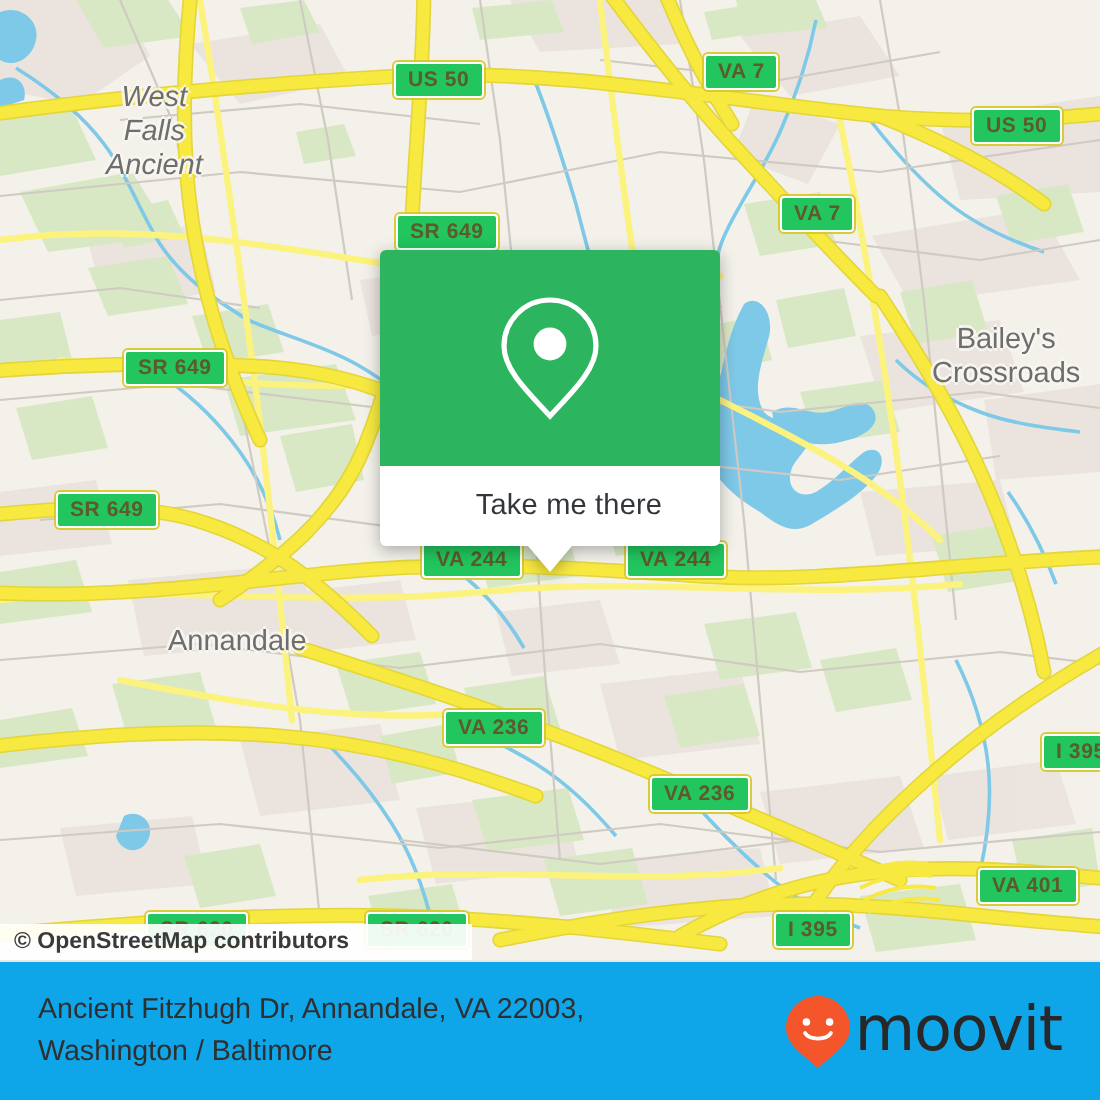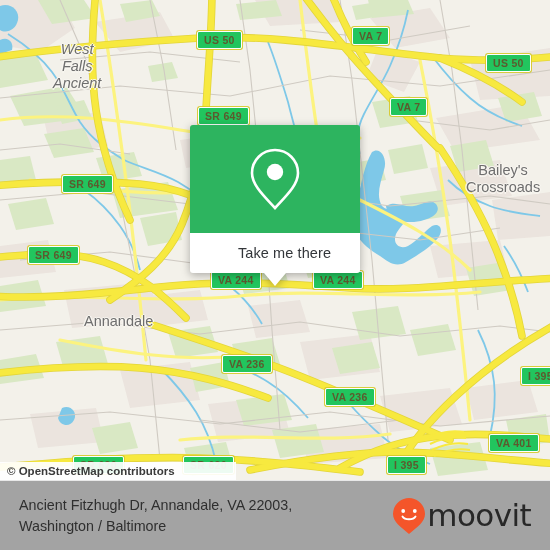--- a/index.html
+++ b/index.html
@@ -112,21 +112,21 @@
     color: #3a3a3a;
     font-size: 11.5px;
     white-space: nowrap;
   }
 
   
   #footer {
     position: absolute;
     left: 0; top: 480px;
     width: 550px; height: 70px;
-    background: #a3a3a3;
+    background: #0ea5e9;
     border-top: 1px solid #e8e8e8;
     display: flex;
     align-items: center;
     justify-content: space-between;
     padding: 0 19px 0 19px;
   }
   #footer-address {
     color: #2f2f2f;
     font-size: 14.3px;
     line-height: 21px;

